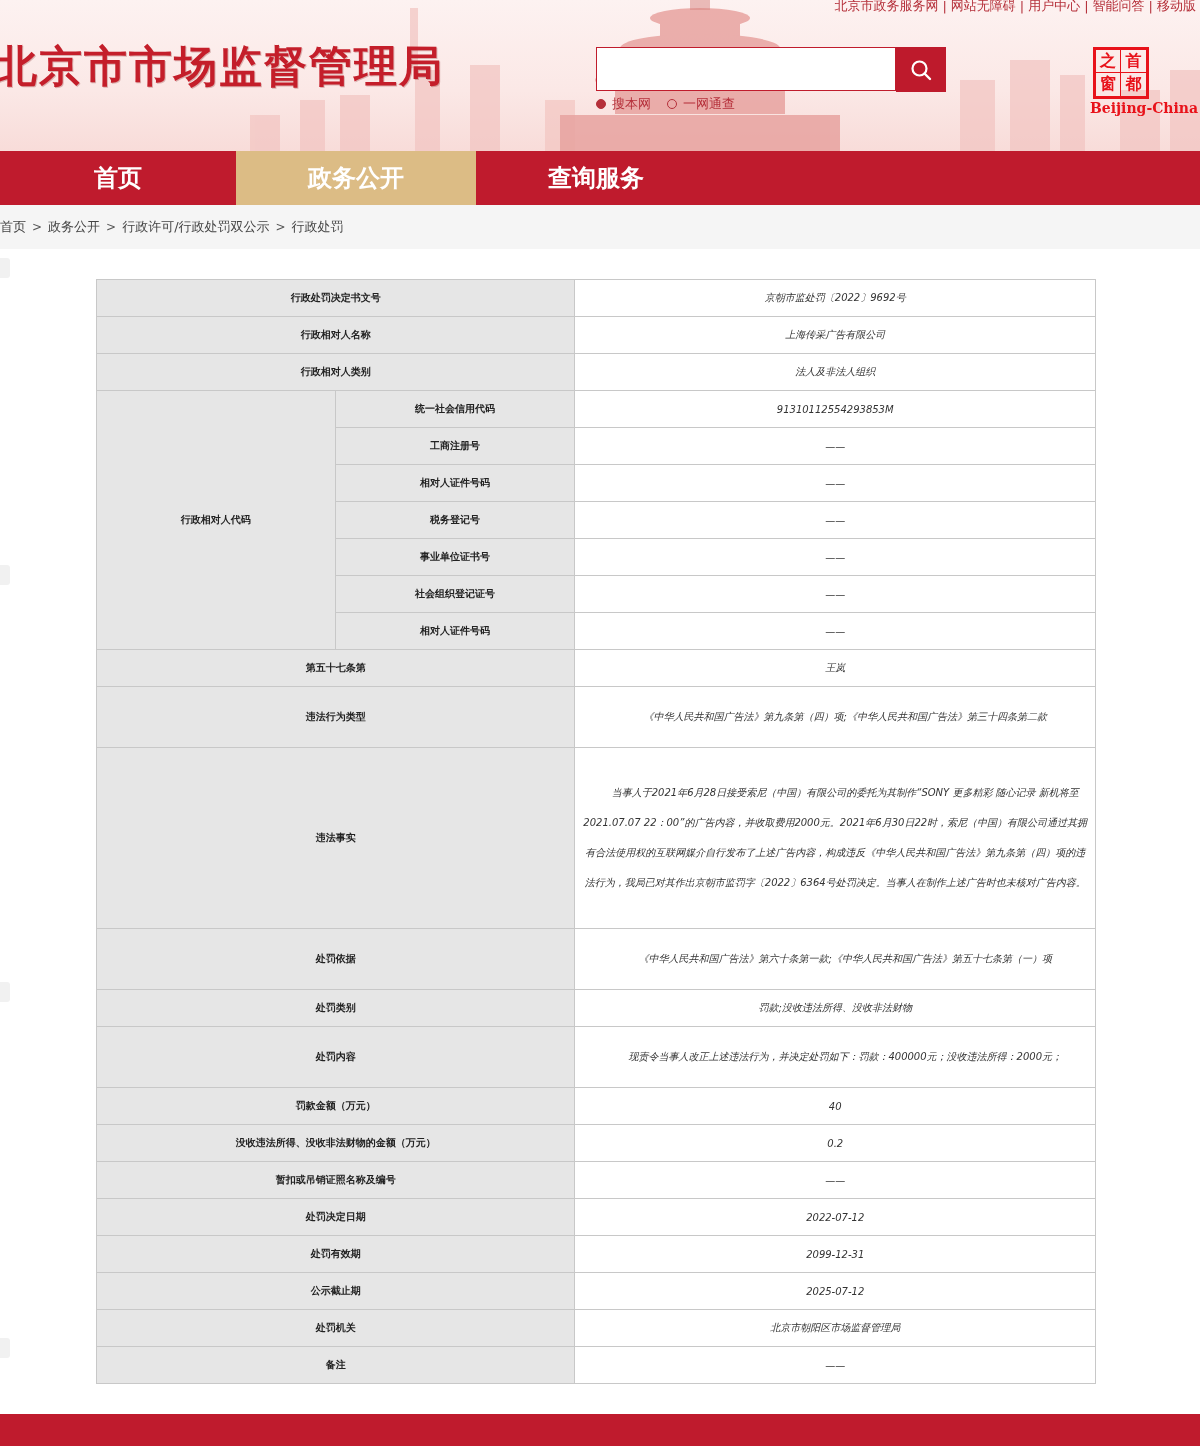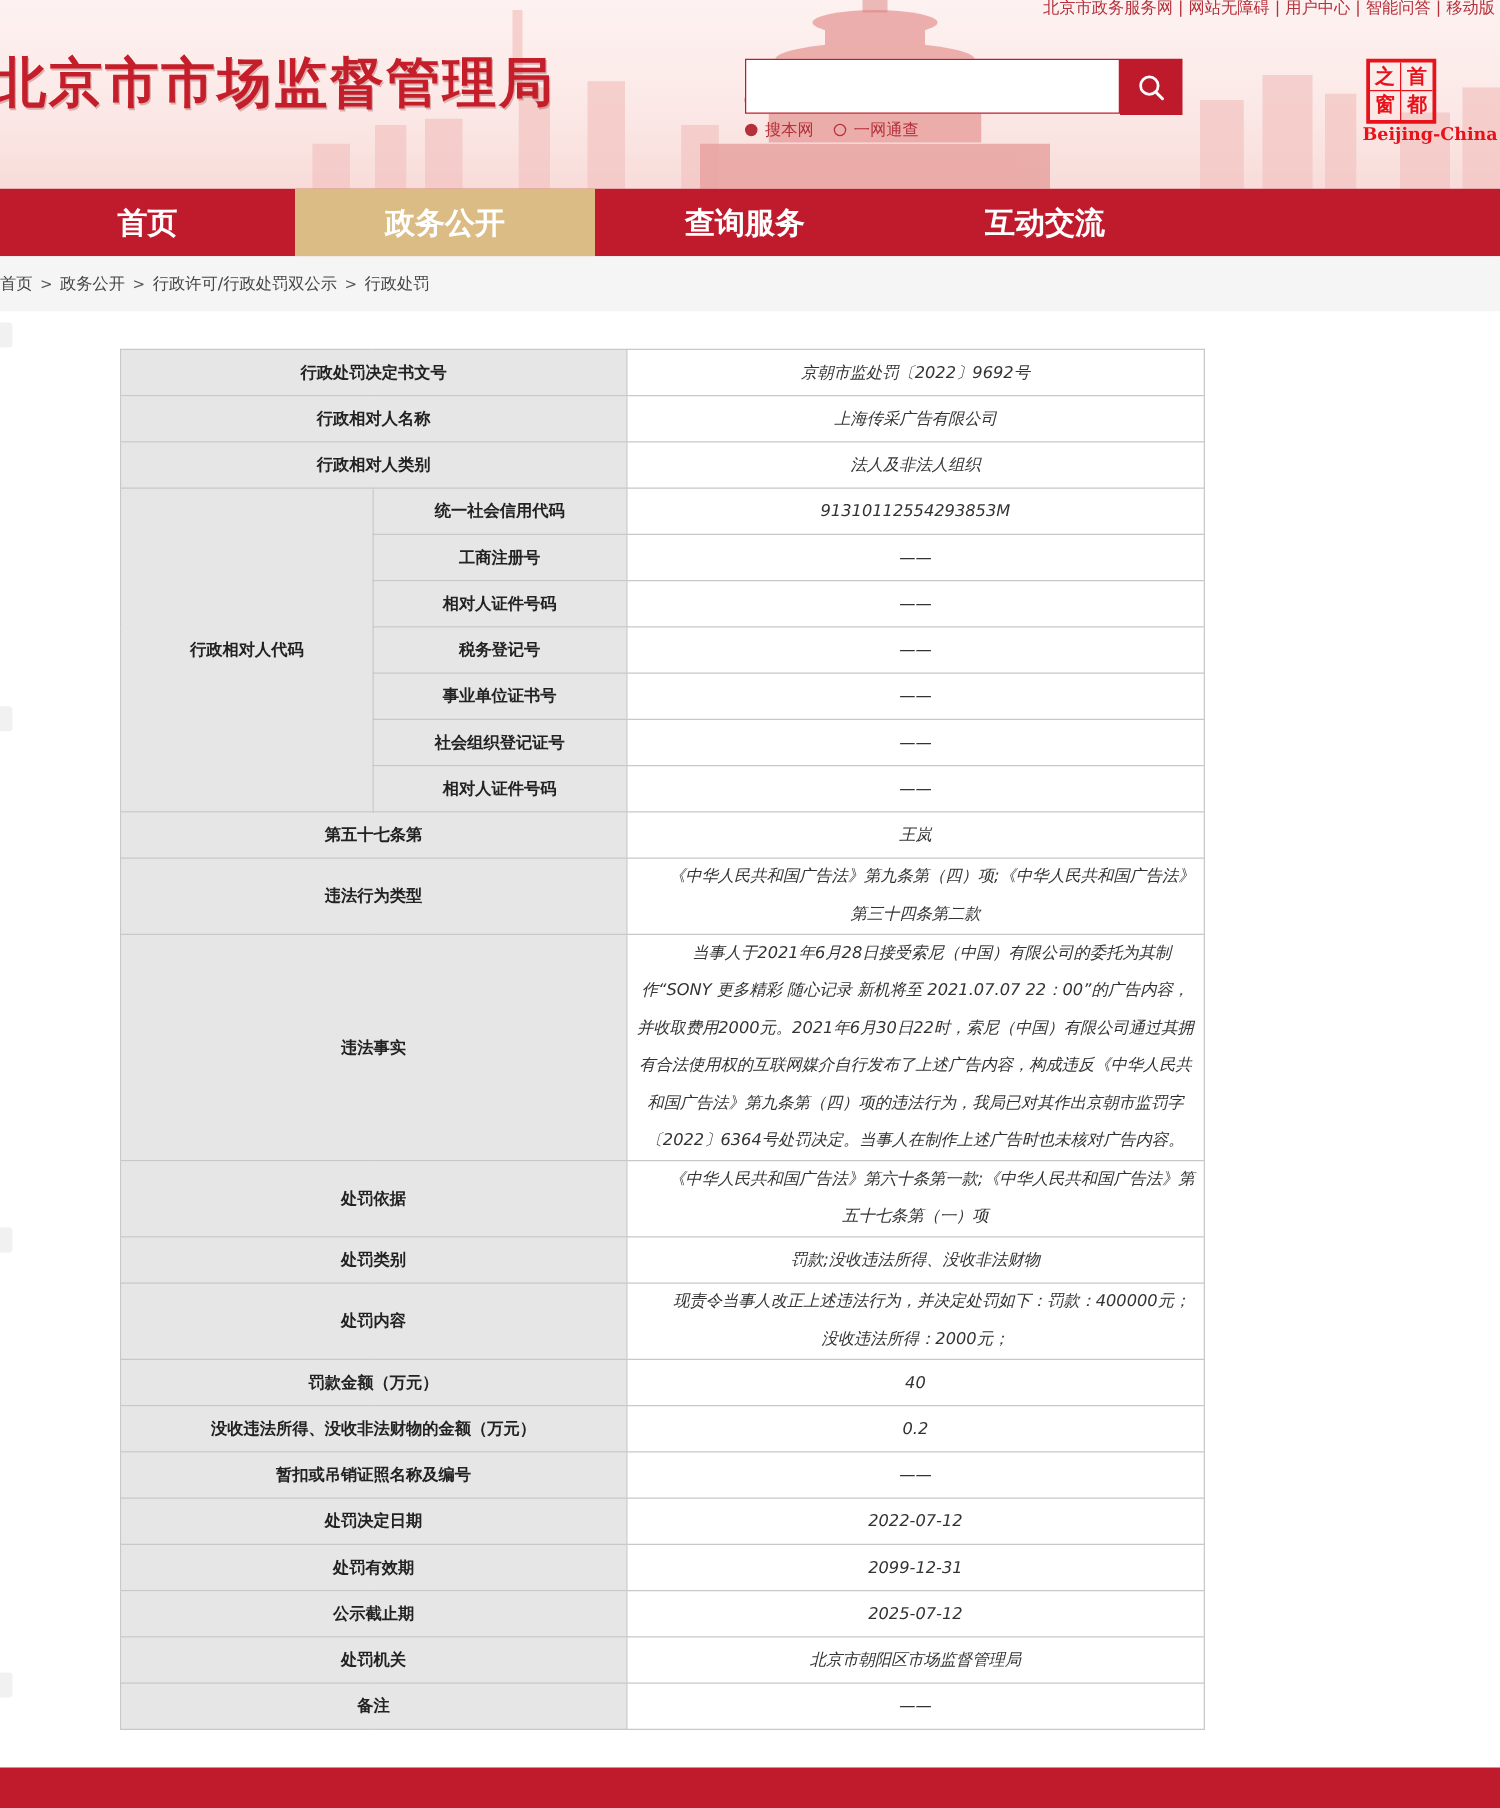--- a/index.html
+++ b/index.html
@@ -65,22 +65,22 @@
     background: #f5f5f5; font-size: 13px; color: #333; display: flex; align-items: center;
   }
   .crumb { cursor: pointer; color: #444; }
   .crumb.current { cursor: default; }
   .crumb-sep { margin: 0 6px; color: #555; font-size: 12px; }
 
   .side-mark { position: absolute; left: 0; width: 10px; height: 20px; background: #f1f1f1; border-radius: 0 3px 3px 0; }
 
   
   .info-table {
-    position: absolute; left: 96px; top: 279px; width: 868px;
-    border-collapse: collapse; font-size: 13px;
+    position: absolute; left: 96px; top: 279px; width: 1000px;
+    border-collapse: collapse; font-size: 10px;
   }
   .info-table td { border: 1px solid #c8c8c8; text-align: center; vertical-align: middle; }
   .info-table td.lbl { background: #e6e6e6; font-weight: bold; color: #222; }
   .info-table td.val { background: #fff; color: #333; padding: 0 6px; font-style: italic; }
   .info-table td.val.long { line-height: 30px; text-indent: 2em; padding: 0 6px; }
   .info-table tr { height: 37px; }
 
   .footer-bar { position: absolute; left: 0; top: 1414px; width: 1200px; height: 32px; background: #bf1b2d; }
 </style>
 </head>
@@ -159,21 +159,20 @@
       <span>都</span>
     </div>
     <div class="logo-sub">Beijing-China</div>
   </div>
 </div>
 
 <div class="nav">
   <div class="nav-item">首页</div>
   <div class="nav-item active">政务公开</div>
   <div class="nav-item">查询服务</div>
-  <div class="nav-item">互动交流</div>
 </div>
 
 <div class="breadcrumb">
   <span class="crumb">首页</span>
   <span class="crumb-sep">&gt;</span>
   <span class="crumb">政务公开</span>
   <span class="crumb-sep">&gt;</span>
   <span class="crumb">行政许可/行政处罚双公示</span>
   <span class="crumb-sep">&gt;</span>
   <span class="crumb current">行政处罚</span>

